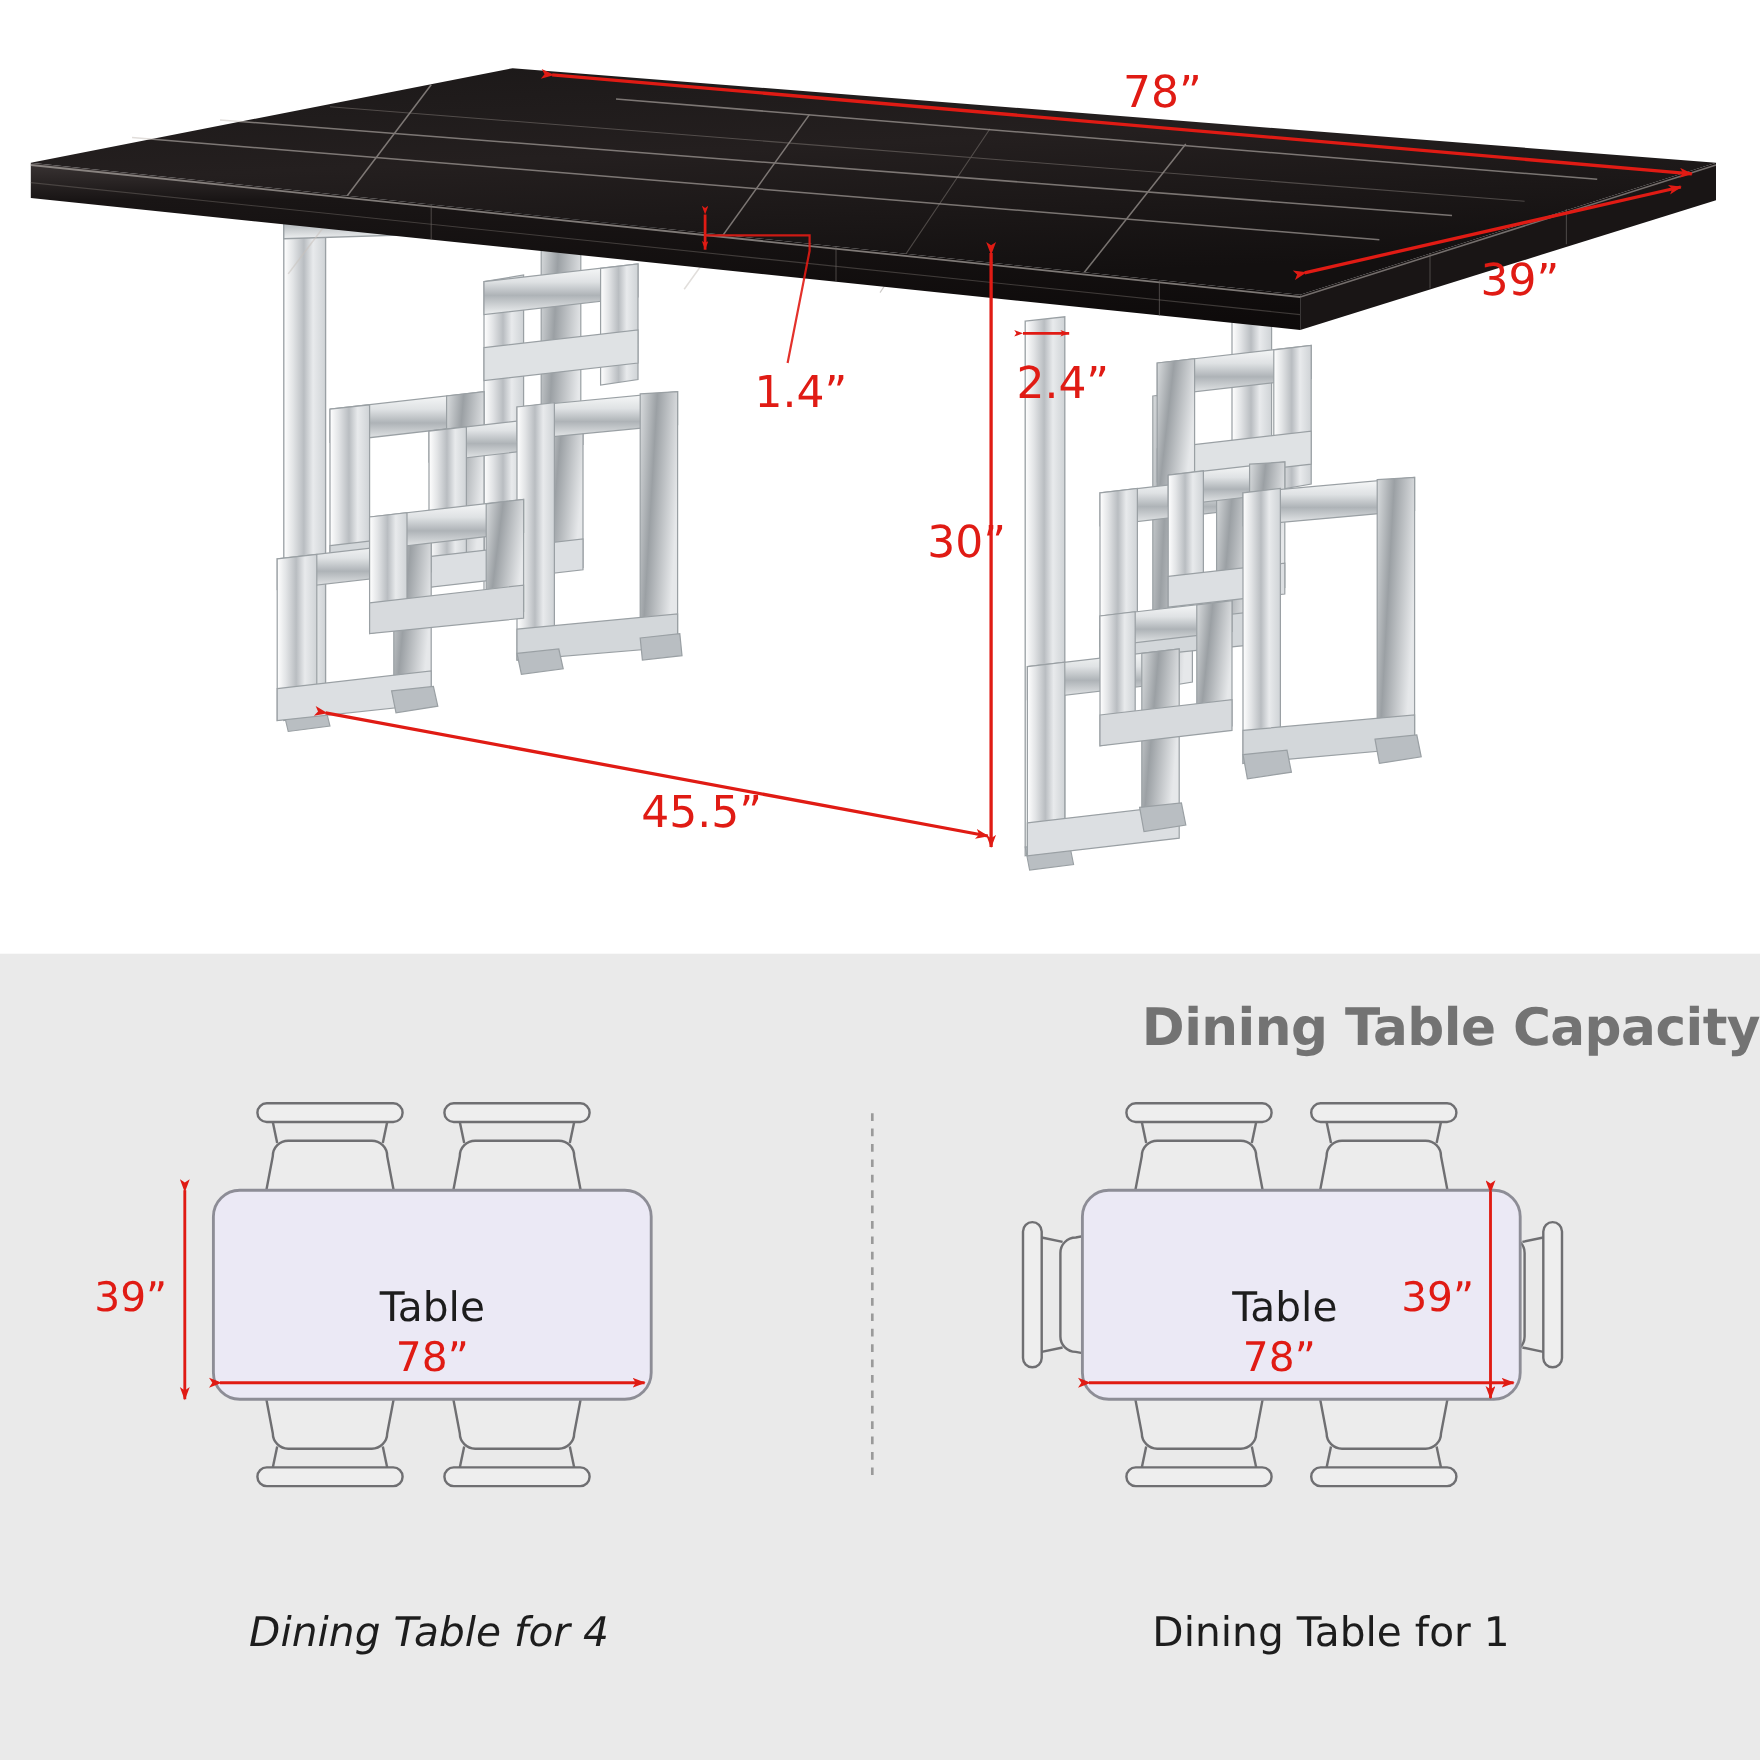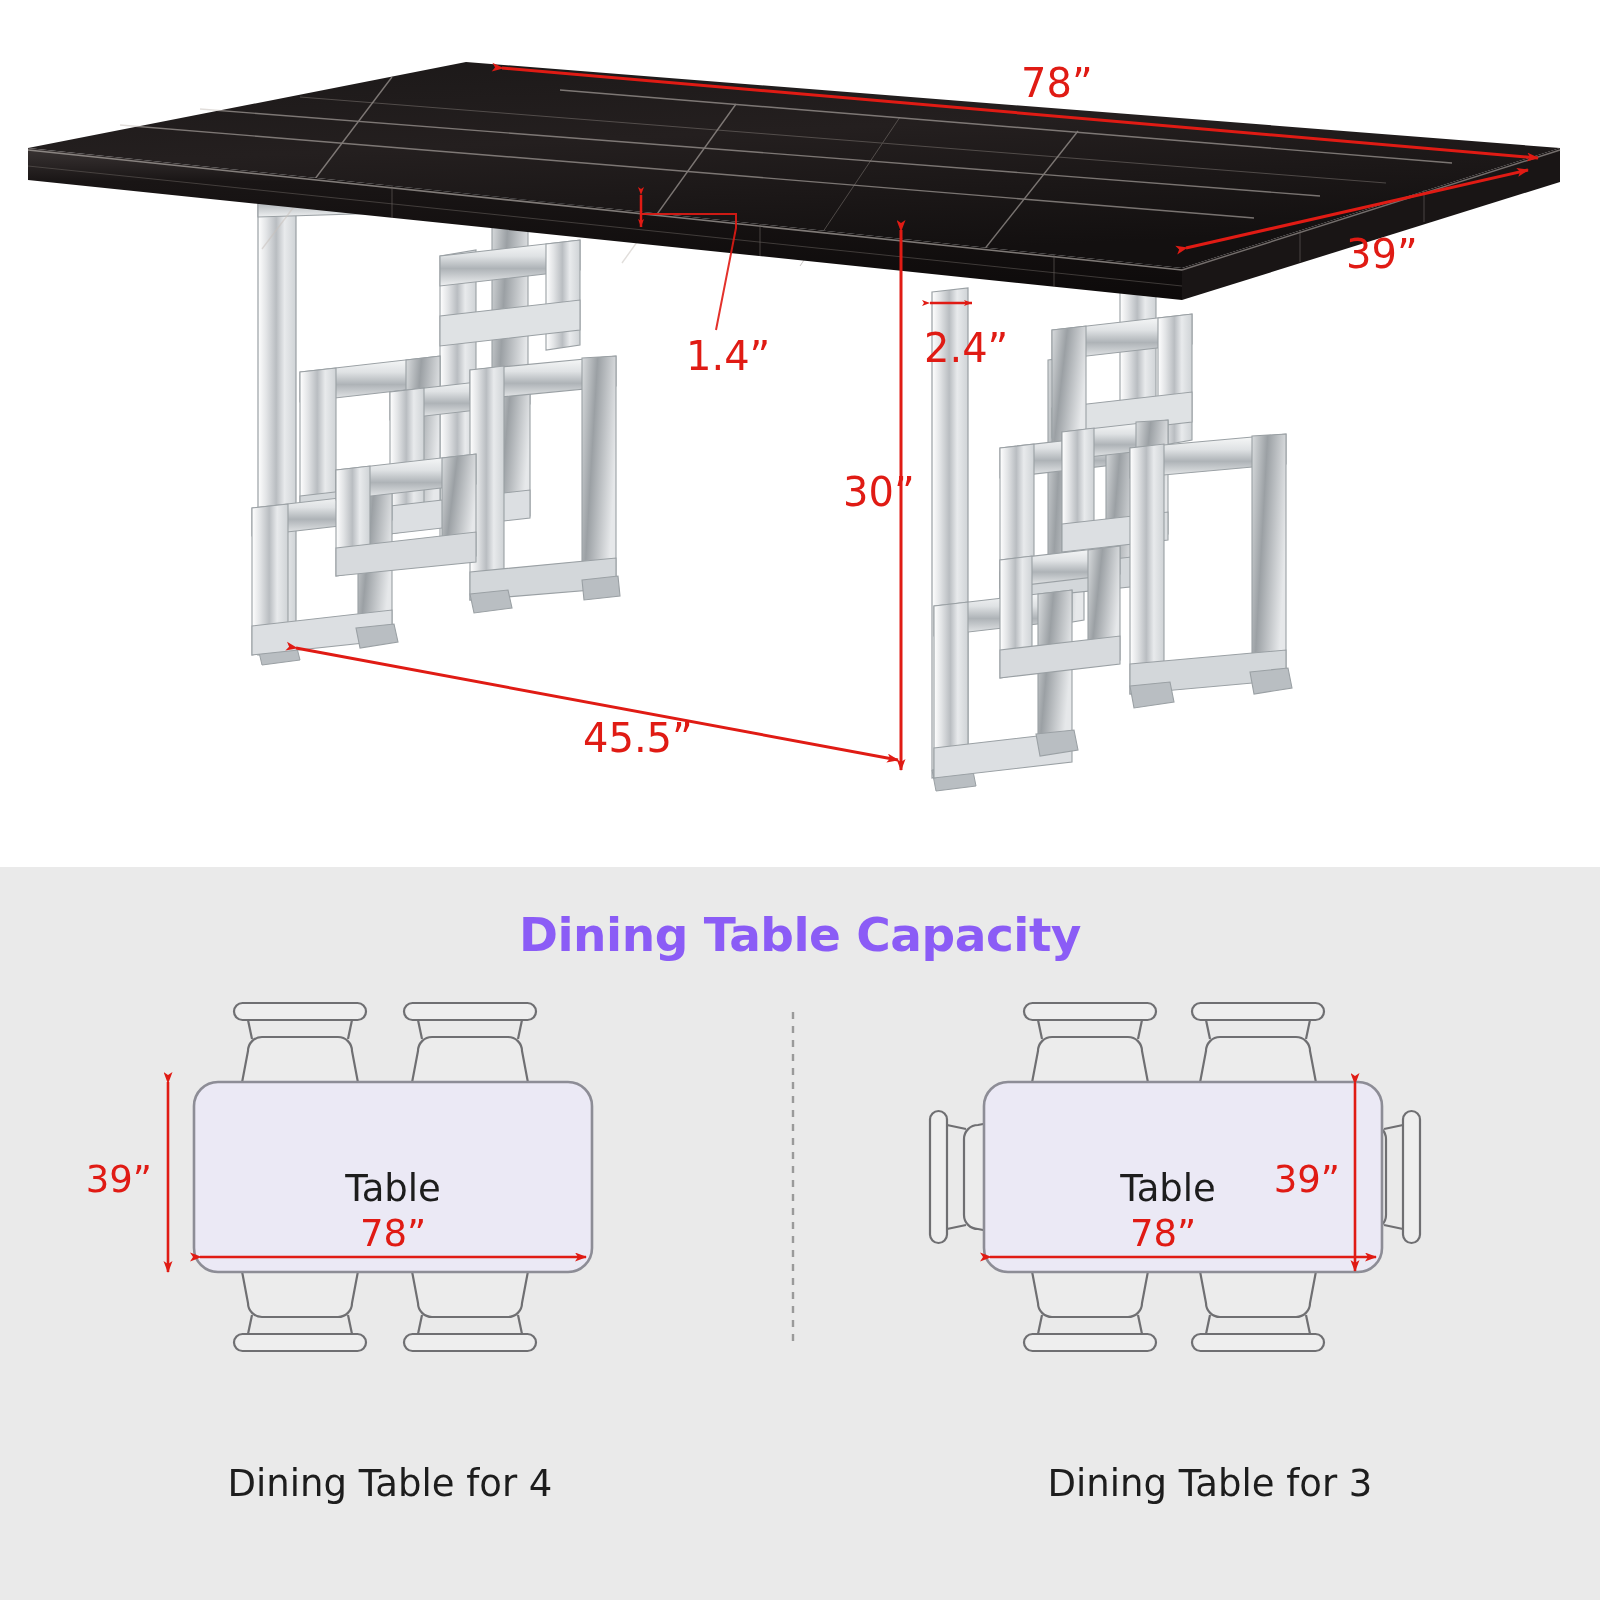--- a/index.html
+++ b/index.html
@@ -18,32 +18,32 @@
   }
   #photo-svg { position:absolute; left:0; top:0; }
 
   
   #capacity-panel {
     position:absolute; left:0; top:867px; width:1600px; height:733px;
     background:#eaeaea;
   }
   #capacity-title {
     position:absolute; left:0; top:40px; width:1600px;
-    text-align:center;
+    text-align:right;
     font-family:"DejaVu Sans","Liberation Sans",sans-serif;
-    font-size:47px; font-weight:bold; color:#8b5cf6;
+    font-size:47px; font-weight:bold; color:#737373;
     letter-spacing:-0.5px;
   }
   .cap-caption {
     position:absolute; top:595px; width:700px;
     text-align:center;
     font-size:37px; font-weight:400; color:#1d1d1d;
     font-family:"DejaVu Sans","Liberation Sans",sans-serif;
   }
-  #caption-4 { left:40px; }
+  #caption-4 { left:40px;font-style:italic; }
   #caption-6 { left:860px; }
   #cap-svg { position:absolute; left:0; top:0; }
 </style>
 </head>
 <body>
 
 <div id="page">
 
   <div id="photo-panel">
     <svg id="photo-svg" width="1600" height="867" viewBox="0 0 1600 867">
@@ -338,15 +338,15 @@
 
         <line x1="990" y1="390" x2="1376" y2="390" stroke="#e01b14" stroke-width="2.6" marker-start="url(#cArrL)" marker-end="url(#cArrR)"></line>
         <text x="1163" y="379" text-anchor="middle" fill="#e01b14" font-family="DejaVu Sans, Liberation Sans, sans-serif" font-size="37">78”</text>
 
         <line x1="1355" y1="216" x2="1355" y2="404" stroke="#e01b14" stroke-width="2.6" marker-start="url(#cArrL)" marker-end="url(#cArrR)"></line>
         <text x="1340" y="325" text-anchor="end" fill="#e01b14" font-family="DejaVu Sans, Liberation Sans, sans-serif" font-size="37">39”</text>
       </g>
     </svg>
 
     <div class="cap-caption" id="caption-4">Dining Table for 4</div>
-    <div class="cap-caption" id="caption-6">Dining Table for 3</div>
+    <div class="cap-caption" id="caption-6">Dining Table for 1</div>
   </div>
 </div>
 
 </body></html>

